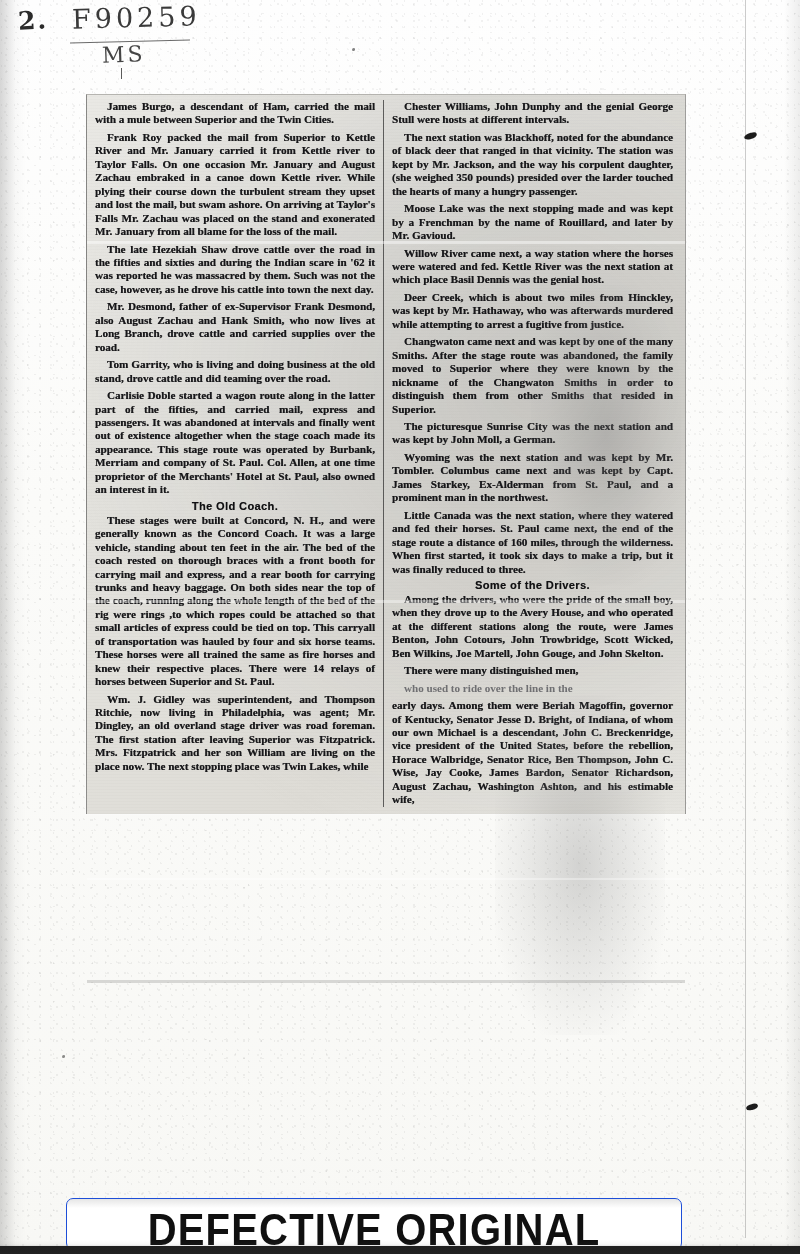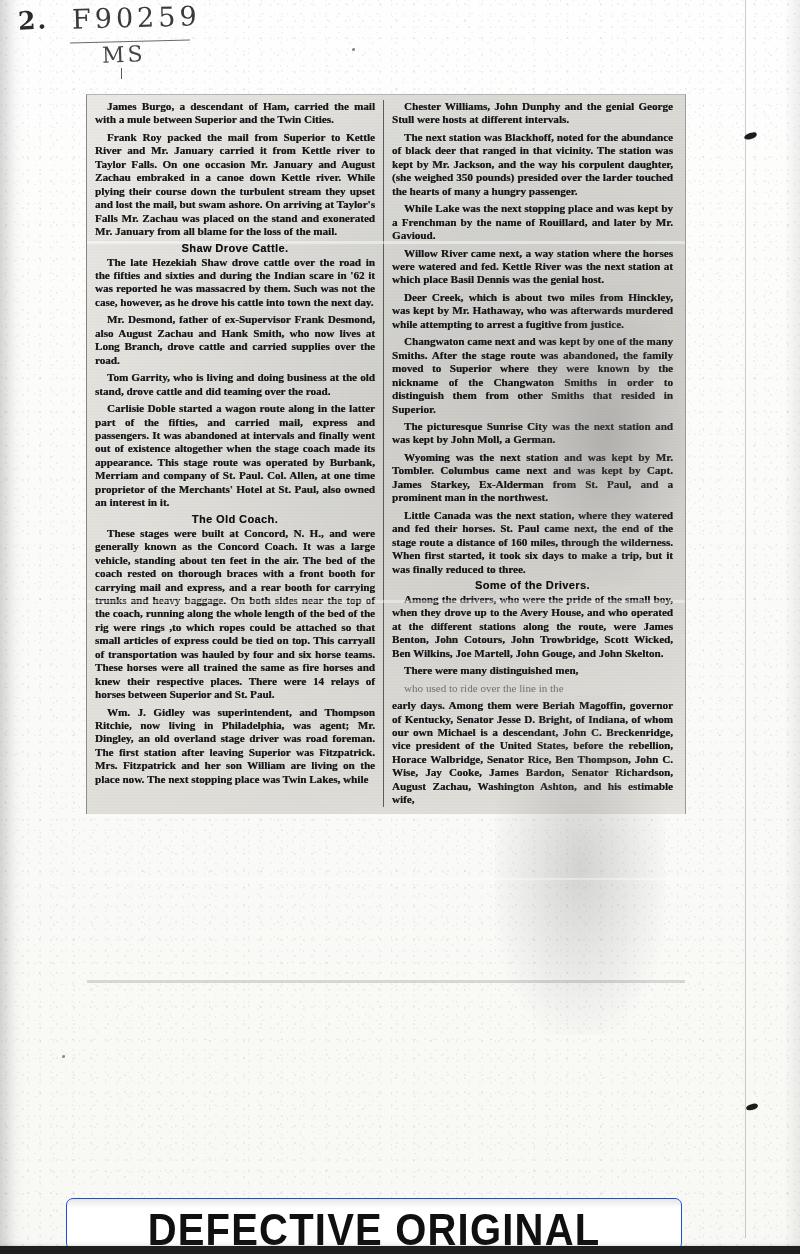--- a/index.html
+++ b/index.html
@@ -155,21 +155,21 @@
     color: #101012;
     margin: 1px 0 0 0;
     letter-spacing: 0.4px;
     text-shadow: 0.3px 0 0 rgba(20,20,20,0.5);
   }
 
   
   .faded {
     color: #6f6f72;
     text-shadow: none;
-    font-weight: 400;
+    font-weight: 700;
   }
 
   
   .streak {
     position: absolute;
     left: 0; right: 0;
     pointer-events: none;
   }
   .streak-a { top: 146px; height: 3px; background: rgba(255,255,255,0.45); }
   .streak-b { top: 505px; height: 3px; background: rgba(255,255,255,0.38); }
@@ -247,34 +247,33 @@
   <div class="handwriting hw-accession">F90259</div>
   <div class="hw-underline"></div>
   <div class="handwriting hw-ms">MS</div>
   <div class="hw-tick"></div>
 
   <div class="clipping">
 
     <div class="clip-col left">
       <p class="para">James Burgo, a descendant of Ham, carried the mail with a mule between Superior and the Twin Cities.</p>
       <p class="para">Frank Roy packed the mail from Superior to Kettle River and Mr. January carried it from Kettle river to Taylor Falls. On one occasion Mr. January and August Zachau embraked in a canoe down Kettle river. While plying their course down the turbulent stream they upset and lost the mail, but swam ashore. On arriving at Taylor's Falls Mr. Zachau was placed on the stand and exonerated Mr. January from all blame for the loss of the mail.</p>
-      <h3 class="subhead">Shaw Drove Cattle.</h3>
       <p class="para">The late Hezekiah Shaw drove cattle over the road in the fifties and sixties and during the Indian scare in '62 it was reported he was massacred by them. Such was not the case, however, as he drove his cattle into town the next day.</p>
       <p class="para">Mr. Desmond, father of ex-Supervisor Frank Desmond, also August Zachau and Hank Smith, who now lives at Long Branch, drove cattle and carried supplies over the road.</p>
       <p class="para">Tom Garrity, who is living and doing business at the old stand, drove cattle and did teaming over the road.</p>
       <p class="para">Carlisie Doble started a wagon route along in the latter part of the fifties, and carried mail, express and passengers. It was abandoned at intervals and finally went out of existence altogether when the stage coach made its appearance. This stage route was operated by Burbank, Merriam and company of St. Paul. Col. Allen, at one time proprietor of the Merchants' Hotel at St. Paul, also owned an interest in it.</p>
       <h3 class="subhead">The Old Coach.</h3>
       <p class="para">These stages were built at Concord, N. H., and were generally known as the Concord Coach. It was a large vehicle, standing about ten feet in the air. The bed of the coach rested on thorough braces with a front booth for carrying mail and express, and a rear booth for carrying trunks and heavy baggage. On both sides near the top of the coach, running along the whole length of the bed of the rig were rings ,to which ropes could be attached so that small articles of express could be tied on top. This carryall of transportation was hauled by four and six horse teams. These horses were all trained the same as fire horses and knew their respective places. There were 14 relays of horses between Superior and St. Paul.</p>
       <p class="para">Wm. J. Gidley was superintendent, and Thompson Ritchie, now living in Philadelphia, was agent; Mr. Dingley, an old overland stage driver was road foreman. The first station after leaving Superior was Fitzpatrick. Mrs. Fitzpatrick and her son William are living on the place now. The next stopping place was Twin Lakes, while</p>
     </div>
 
     <div class="clip-col right">
       <p class="para">Chester Williams, John Dunphy and the genial George Stull were hosts at different intervals.</p>
       <p class="para">The next station was Blackhoff, noted for the abundance of black deer that ranged in that vicinity. The station was kept by Mr. Jackson, and the way his corpulent daughter, (she weighed 350 pounds) presided over the larder touched the hearts of many a hungry passenger.</p>
-      <p class="para">While Lake was the next stopping place and was kept by a Frenchman by the name of Rouillard, and later by Mr. Gavioud.</p>
+      <p class="para">Moose Lake was the next stopping made and was kept by a Frenchman by the name of Rouillard, and later by Mr. Gavioud.</p>
       <p class="para">Willow River came next, a way station where the horses were watered and fed. Kettle River was the next station at which place Basil Dennis was the genial host.</p>
       <p class="para">Deer Creek, which is about two miles from Hinckley, was kept by Mr. Hathaway, who was afterwards murdered while attempting to arrest a fugitive from justice.</p>
       <p class="para">Changwaton came next and was kept by one of the many Smiths. After the stage route was abandoned, the family moved to Superior where they were known by the nickname of the Changwaton Smiths in order to distinguish them from other Smiths that resided in Superior.</p>
       <p class="para">The picturesque Sunrise City was the next station and was kept by John Moll, a German.</p>
       <p class="para">Wyoming was the next station and was kept by Mr. Tombler. Columbus came next and was kept by Capt. James Starkey, Ex-Alderman from St. Paul, and a prominent man in the northwest.</p>
       <p class="para">Little Canada was the next station, where they watered and fed their horses. St. Paul came next, the end of the stage route a distance of 160 miles, through the wilderness. When first started, it took six days to make a trip, but it was finally reduced to three.</p>
       <h3 class="subhead">Some of the Drivers.</h3>
       <p class="para">Among the drivers, who were the pride of the small boy, when they drove up to the Avery House, and who operated at the different stations along the route, were James Benton, John Cotours, John Trowbridge, Scott Wicked, Ben Wilkins, Joe Martell, John Gouge, and John Skelton.</p>
       <p class="para">There were many distinguished men,</p>
       <p class="para faded">who used to ride over the line in the</p>

